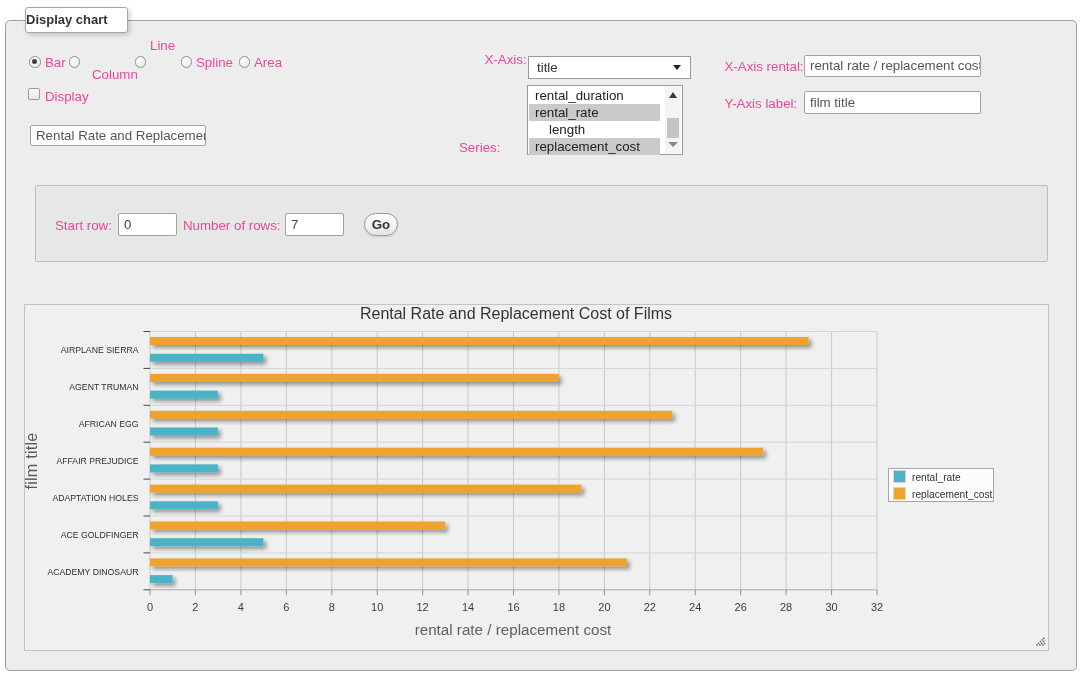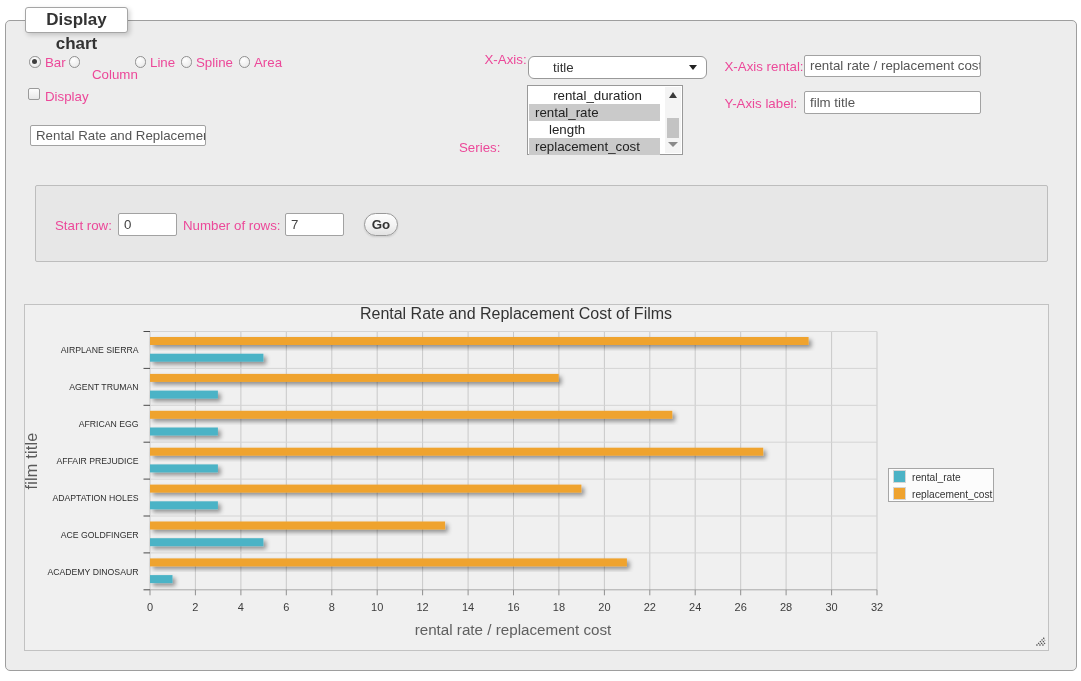--- a/index.html
+++ b/index.html
@@ -1,27 +1,27 @@
 <!DOCTYPE html>
 <html><head>
 <meta charset="utf-8">
 <style>
 html,body{margin:0;padding:0;background:#fff;font-family:"Liberation Sans",sans-serif;}
 #page{position:relative;width:1081px;height:681px;overflow:hidden;font-size:13.3px;color:#333;}
 .abs{position:absolute;}
 #fieldset{left:5px;top:20px;width:1070px;height:649px;background:#ededed;border:1px solid #9e9e9e;border-radius:5px;}
-#legendbox{left:25px;top:7px;width:101px;height:24px;background:#fff;border:1px solid #a5a5a5;border-radius:3px;box-shadow:2px 2px 5px rgba(0,0,0,0.18);font-weight:bold;font-size:17px;color:#333;line-height:24px;text-align:center;}
+#legendbox{left:25px;top:7px;width:101px;height:24px;background:#fff;border:1px solid #a5a5a5;border-radius:3px;box-shadow:2px 2px 5px rgba(0,0,0,0.18);font-weight:bold;font-size:13px;color:#333;line-height:24px;}
 .radio{width:9.5px;height:9.5px;border:1px solid #909090;border-radius:50%;background:radial-gradient(circle at 35% 30%, #ffffff 0%, #ededed 70%, #d8d8d8 100%);}
 .radio.on::after{content:"";position:absolute;left:2.2px;top:2.2px;width:5px;height:5px;border-radius:50%;background:#3f3f3f;}
 .checkbox{width:10px;height:10px;border:1px solid #9a9a9a;border-radius:2px;background:linear-gradient(180deg,#fdfdfd,#e8e8e8);}
 .tinput{background:#fff;border:1px solid #a2a2a2;border-radius:2px;color:#555;line-height:19px;padding:0 5px;overflow:hidden;white-space:nowrap;}
 #panel{left:35px;top:185px;width:1011px;height:75px;background:#e7e7e7;border:1px solid #bdbdbd;border-radius:2px;}
 #gobtn{left:364px;top:212.5px;width:32px;height:21px;border:1px solid #999;border-radius:12px;background:linear-gradient(180deg,#fdfdfd 0%,#f3f3f3 55%,#e2e2e2 100%);text-align:center;line-height:21px;color:#333;box-shadow:0 1px 2px rgba(0,0,0,0.12);font-weight:bold;}
 #chartbox{left:24px;top:304px;width:1023px;height:345px;background:#f0f0f0;border:1px solid #c2c2c2;}
-#xsel{left:528px;top:56px;width:153px;height:21px;background:#fff;border:1px solid #999;border-radius:6px;color:#333;line-height:21px;padding-left:24px;}
+#xsel{left:528px;top:56px;width:153px;height:21px;background:#fff;border:1px solid #999;border-radius:0;color:#333;line-height:21px;padding-left:8px;}
 #xsel .arr{position:absolute;right:9px;top:8px;width:0;height:0;border-left:4px solid transparent;border-right:4px solid transparent;border-top:5.5px solid #222;}
 #listbox{left:527px;top:85px;width:154px;height:68px;background:#fff;border:1px solid #999;}
 .opt{position:absolute;left:1px;width:125px;height:17px;line-height:17px;padding-left:6px;color:#222;}
 .opt.sel{background:#cacaca;}
 #sbar{position:absolute;right:1px;top:1px;width:16px;height:66px;background:#f4f4f4;}
 #sbar .thumb{position:absolute;left:2px;top:31px;width:12px;height:20px;background:#c3c3c3;}
 .tri-up{position:absolute;left:3.5px;top:5px;width:0;height:0;border-left:4.5px solid transparent;border-right:4.5px solid transparent;border-bottom:6.5px solid #3a3a3a;}
 .tri-dn{position:absolute;left:3px;bottom:6px;width:0;height:0;border-left:5px solid transparent;border-right:5px solid transparent;border-top:5px solid #8a8a8a;}
 .lbl{position:absolute;color:#ec4899;}
 </style>
@@ -29,37 +29,37 @@
 <body>
 <div id="page">
   <div class="abs" id="fieldset"></div>
   <div class="abs" id="legendbox">Display chart</div>
 
   <div class="abs radio on" style="left:29px;top:56px;"></div>
     <div class="lbl" style="left:45px;top:55px;">Bar</div>
   <div class="abs radio" style="left:68.5px;top:56px;"></div>
     <div class="lbl" style="left:92px;top:55px;margin-top:12px;">Column</div>
   <div class="abs radio" style="left:134.5px;top:56px;"></div>
-    <div class="lbl" style="left:150px;top:55px;">Line</div>
+    <div class="lbl" style="left:150px;top:38px;">Line</div>
   <div class="abs radio" style="left:180.5px;top:56px;"></div>
     <div class="lbl" style="left:196px;top:55px;">Spline</div>
   <div class="abs radio" style="left:238.5px;top:56px;"></div>
     <div class="lbl" style="left:254px;top:55px;">Area</div>
 
   <div class="abs checkbox" style="left:28px;top:88px;"></div>
     <div class="lbl" style="left:45px;top:89px;">Display</div>
 
   <div class="abs tinput" style="left:30px;top:125px;width:164px;height:19px;">Rental Rate and Replacement Cost</div>
 
   <div class="lbl" style="left:484.5px;top:52px;">X-Axis:</div>
   <div class="abs" id="xsel">title<span class="arr"></span></div>
 
   <div class="lbl" style="left:459px;top:140px;">Series:</div>
   <div class="abs" id="listbox">
-    <div class="opt" style="top:1px;text-align:center;">rental_duration</div>
+    <div class="opt" style="top:1px;">rental_duration</div>
     <div class="opt sel" style="top:18px;">rental_rate</div>
     <div class="opt" style="top:35px;padding-left:20px;">length</div>
     <div class="opt sel" style="top:52px;">replacement_cost</div>
     <div id="sbar">
         <div class="tri-up"></div>
         <div class="thumb"></div>
         <div class="tri-dn"></div>
       </div>
   </div>
 

